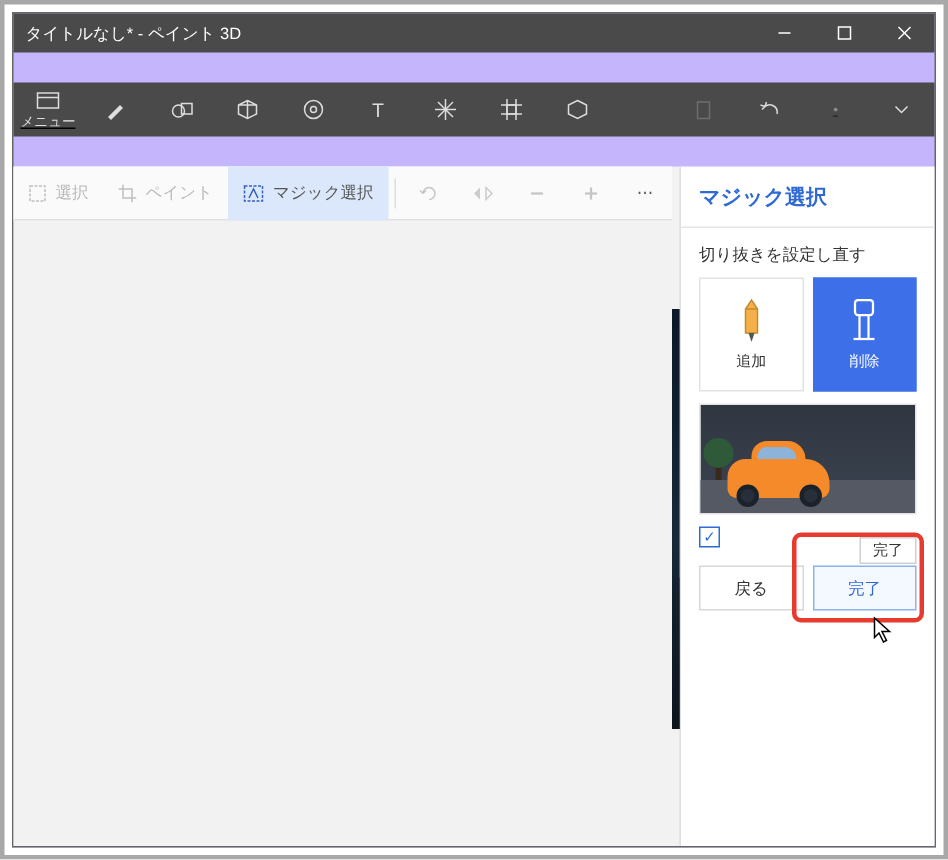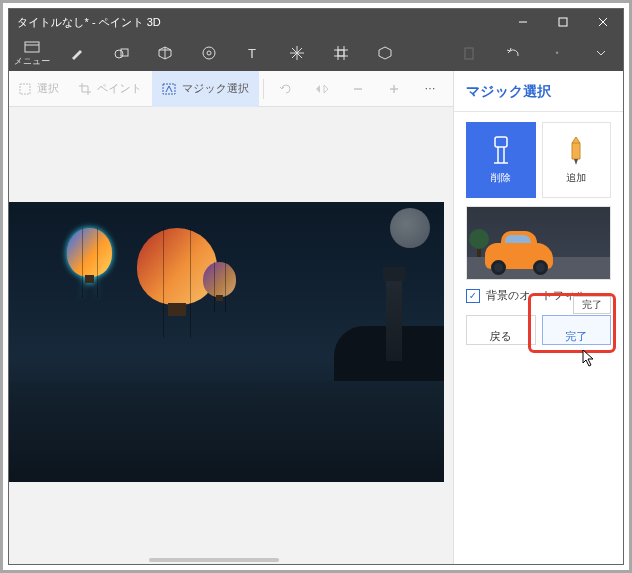--- a/index.html
+++ b/index.html
@@ -1,34 +1,34 @@
 <!DOCTYPE html>
 <html><head>
 <meta charset="utf-8">
 <style>
   * { box-sizing: border-box; font-family: "Yu Gothic UI", "Meiryo", sans-serif; }
   body { margin: 0; background: #fff; }
   .frame { width: 632px; height: 573px; border: 3px solid #a8a8a8; position: relative; background:#fff;}
-  .window { position:absolute; inset:5px; background:#c4b5fd; display:flex; flex-direction:column; border:1px solid #666;}
+  .window { position:absolute; inset:5px; background:#c4b5fd; display:flex; flex-direction:column; border:1px solid #666;gap:20px;}
   .titlebar { height:26px; background:#4a4a4a; display:flex; align-items:center; color:#fff; font-size:11px;}
   .titlebar .title { padding-left:8px; flex:1;}
   .titlebar .wbtn { width:40px; height:26px; display:flex; align-items:center; justify-content:center; color:#fff;}
-  .ribbon { height:36px; background:#4a4a4a; display:flex; align-items:center;}
+  .ribbon { height:36px; background:#4a4a4a; display:flex; align-items:center;text-decoration:underline;}
   .rbtn { width:44px; height:36px; display:flex; flex-direction:column; align-items:center; justify-content:center; color:#ddd; font-size:9px;}
   .rbtn.menu{ width:46px; }
   .rbtn .ic{height:16px; display:flex; align-items:center;}
   .rbtn.disabled{opacity:.45;}
   .rbtn .lbl{font-size:9px;}
   .body { flex:1; display:flex; }
   .subtoolbar { height:36px; background:#fafafa; border-bottom:1px solid #e0e0e0; display:flex; align-items:center; }
   .stbtn { height:36px; display:flex; align-items:center; gap:6px; font-size:11px; color:#555; padding:0 10px; }
   .stbtn.icononly{width:36px;justify-content:center;padding:0;}
   .stbtn.disabled{opacity:.4;}
   .stbtn.active{ background:#dbe8fb;}
-  .left { flex:1; display:flex; flex-direction:column; background:#f2f2f2;}
+  .left { flex:1; display:flex; flex-direction:row; background:#f2f2f2;}
   .canvasArea{flex:1; position:relative; overflow:hidden;}
   .canvas { position:absolute; left:0; top:95px; width:435px; height:280px; background:linear-gradient(to bottom,#0e2236 0%,#1b3750 38%,#25425d 55%,#1f3346 70%,#16202b 100%);}
   .overlay{position:absolute;inset:0;background:rgba(10,16,24,.5);}
   .moon{position:absolute; right:14px; top:6px; width:40px;height:40px;border-radius:50%;background:radial-gradient(circle at 40% 40%,#cdd6dc 0%,#9fabb5 70%,#7a8690 100%);}
   .sea{position:absolute;left:0;right:0;bottom:0;height:36%;background:linear-gradient(to bottom,#1e3648,#0f1a24);}
   .cliff{position:absolute;right:0;bottom:36%;width:110px;height:55px;background:#0e141b;border-top-left-radius:30px;}
   .lighthouse{position:absolute;right:42px;bottom:calc(36% + 20px);width:16px;height:80px;background:linear-gradient(to bottom,#3b4148,#1f272f);}
   .lh-top{position:absolute;right:39px;bottom:calc(36% + 100px);width:22px;height:14px;background:#2d333a;}
   .balloon{position:absolute;}
   .b-env{width:100%;height:70%;border-radius:50% 50% 46% 46%;}
@@ -56,21 +56,21 @@
   .car-win{position:absolute;left:38px;bottom:30px;width:26px;height:14px;background:#8db4d8;border-radius:6px 8px 0 0;}
   .wheel{position:absolute;bottom:4px;width:15px;height:15px;border-radius:50%;background:#27303a;border:3px solid #1b222a;}
   .w1{left:24px;} .w2{left:66px;}
   .tree{position:absolute;left:2px;bottom:22px;width:20px;height:28px;}
   .tree::before{content:"";position:absolute;left:8px;bottom:0;width:4px;height:10px;background:#3a2a1c;}
   .tree::after{content:"";position:absolute;left:0;bottom:8px;width:20px;height:20px;border-radius:50%;background:#2e5a3a;}
   .hint{font-size:10px;color:#444;line-height:1.45;margin-bottom:12px;}
   .chk{display:flex;align-items:center;gap:6px;font-size:11px;margin-bottom:12px;}
   .chkbox{width:14px;height:14px;border:1px solid #2f69d4;color:#2f69d4;display:flex;align-items:center;justify-content:center;font-size:10px;}
   .btnrow{display:flex;gap:6px;position:relative;}
-  .pbtn{flex:1;height:30px;border:1px solid #d7d7d7;background:#fff;font-size:11px;display:flex;align-items:flex-end;justify-content:center;}
+  .pbtn{flex:1;height:30px;border:1px solid #d7d7d7;background:#fff;font-size:11px;display:flex;align-items:center;justify-content:center;}
   .highlight{position:absolute;right:-5px;top:-22px;width:88px;height:60px;border:3px solid #e63b2e;border-radius:6px;pointer-events:none;}
   .tooltip{position:absolute;right:0;top:-19px;height:18px;padding:0 8px;border:1px solid #cfcfcf;background:#fff;font-size:10px;display:flex;align-items:center;}
   .pbtn.done{color:#2f69d4;border-color:#8fb2ec;background:#f4f8ff;}
   .cursor{position:absolute;right:15px;top:34px;pointer-events:none;}
   svg{display:block;}
   .scrollbar-h{position:absolute;left:140px;bottom:2px;width:130px;height:4px;background:#c7c7c7;border-radius:2px;}
 </style>
 </head>
 <body>
 
@@ -291,55 +291,55 @@
                 <div class="b-bask"></div>
               </div>
         </div>
         <div class="scrollbar-h"></div>
       </div>
     </div>
 
     <div class="right">
       <h2>マジック選択</h2>
       <div class="hr"></div>
+      <div class="subhead">切り抜きを設定し直す</div>
       <div class="tools">
+        <div class="toolbox">
+          <span>
+                <svg width="20" height="30">
+                  <path d="M10 2 L14 8 L14 24 L6 24 L6 8 Z" fill="#f4b14a" stroke="#c78a2d"></path>
+                  <path d="M6 8 L14 8" stroke="#c78a2d"></path>
+                  <path d="M8 24 L10 30 L12 24 Z" fill="#555"></path>
+                </svg>
+              </span>
+          <span>追加</span>
+        </div>
         <div class="toolbox sel">
           <span>
                 <svg width="24" height="30">
                   <rect x="6" y="2" width="12" height="10" rx="2" fill="none" stroke="#fff" stroke-width="1.5"></rect>
                   <line x1="9" y1="12" x2="9" y2="28" stroke="#fff" stroke-width="1.5"></line>
                   <line x1="15" y1="12" x2="15" y2="28" stroke="#fff" stroke-width="1.5"></line>
                   <line x1="5" y1="28" x2="19" y2="28" stroke="#fff" stroke-width="1.5"></line>
                 </svg>
               </span>
           <span>削除</span>
-        </div>
-        <div class="toolbox">
-          <span>
-                <svg width="20" height="30">
-                  <path d="M10 2 L14 8 L14 24 L6 24 L6 8 Z" fill="#f4b14a" stroke="#c78a2d"></path>
-                  <path d="M6 8 L14 8" stroke="#c78a2d"></path>
-                  <path d="M8 24 L10 30 L12 24 Z" fill="#555"></path>
-                </svg>
-              </span>
-          <span>追加</span>
         </div>
       </div>
       <div class="preview">
         <div class="tree"></div>
         <div class="road"></div>
         <div class="car-top"></div>
             <div class="car-win"></div>
             <div class="car-body"></div>
         <div class="wheel w1"></div>
             <div class="wheel w2"></div>
       </div>
       <div class="chk">
         <span class="chkbox">✓</span>
-        <span>背景のオートフィル</span>
       </div>
       <div class="btnrow">
         <div class="pbtn">
               <span>戻る</span>
             </div>
         <div class="pbtn done">
               <span>完了</span>
             </div>
         <div class="tooltip">完了</div>
         <div class="highlight"></div>

